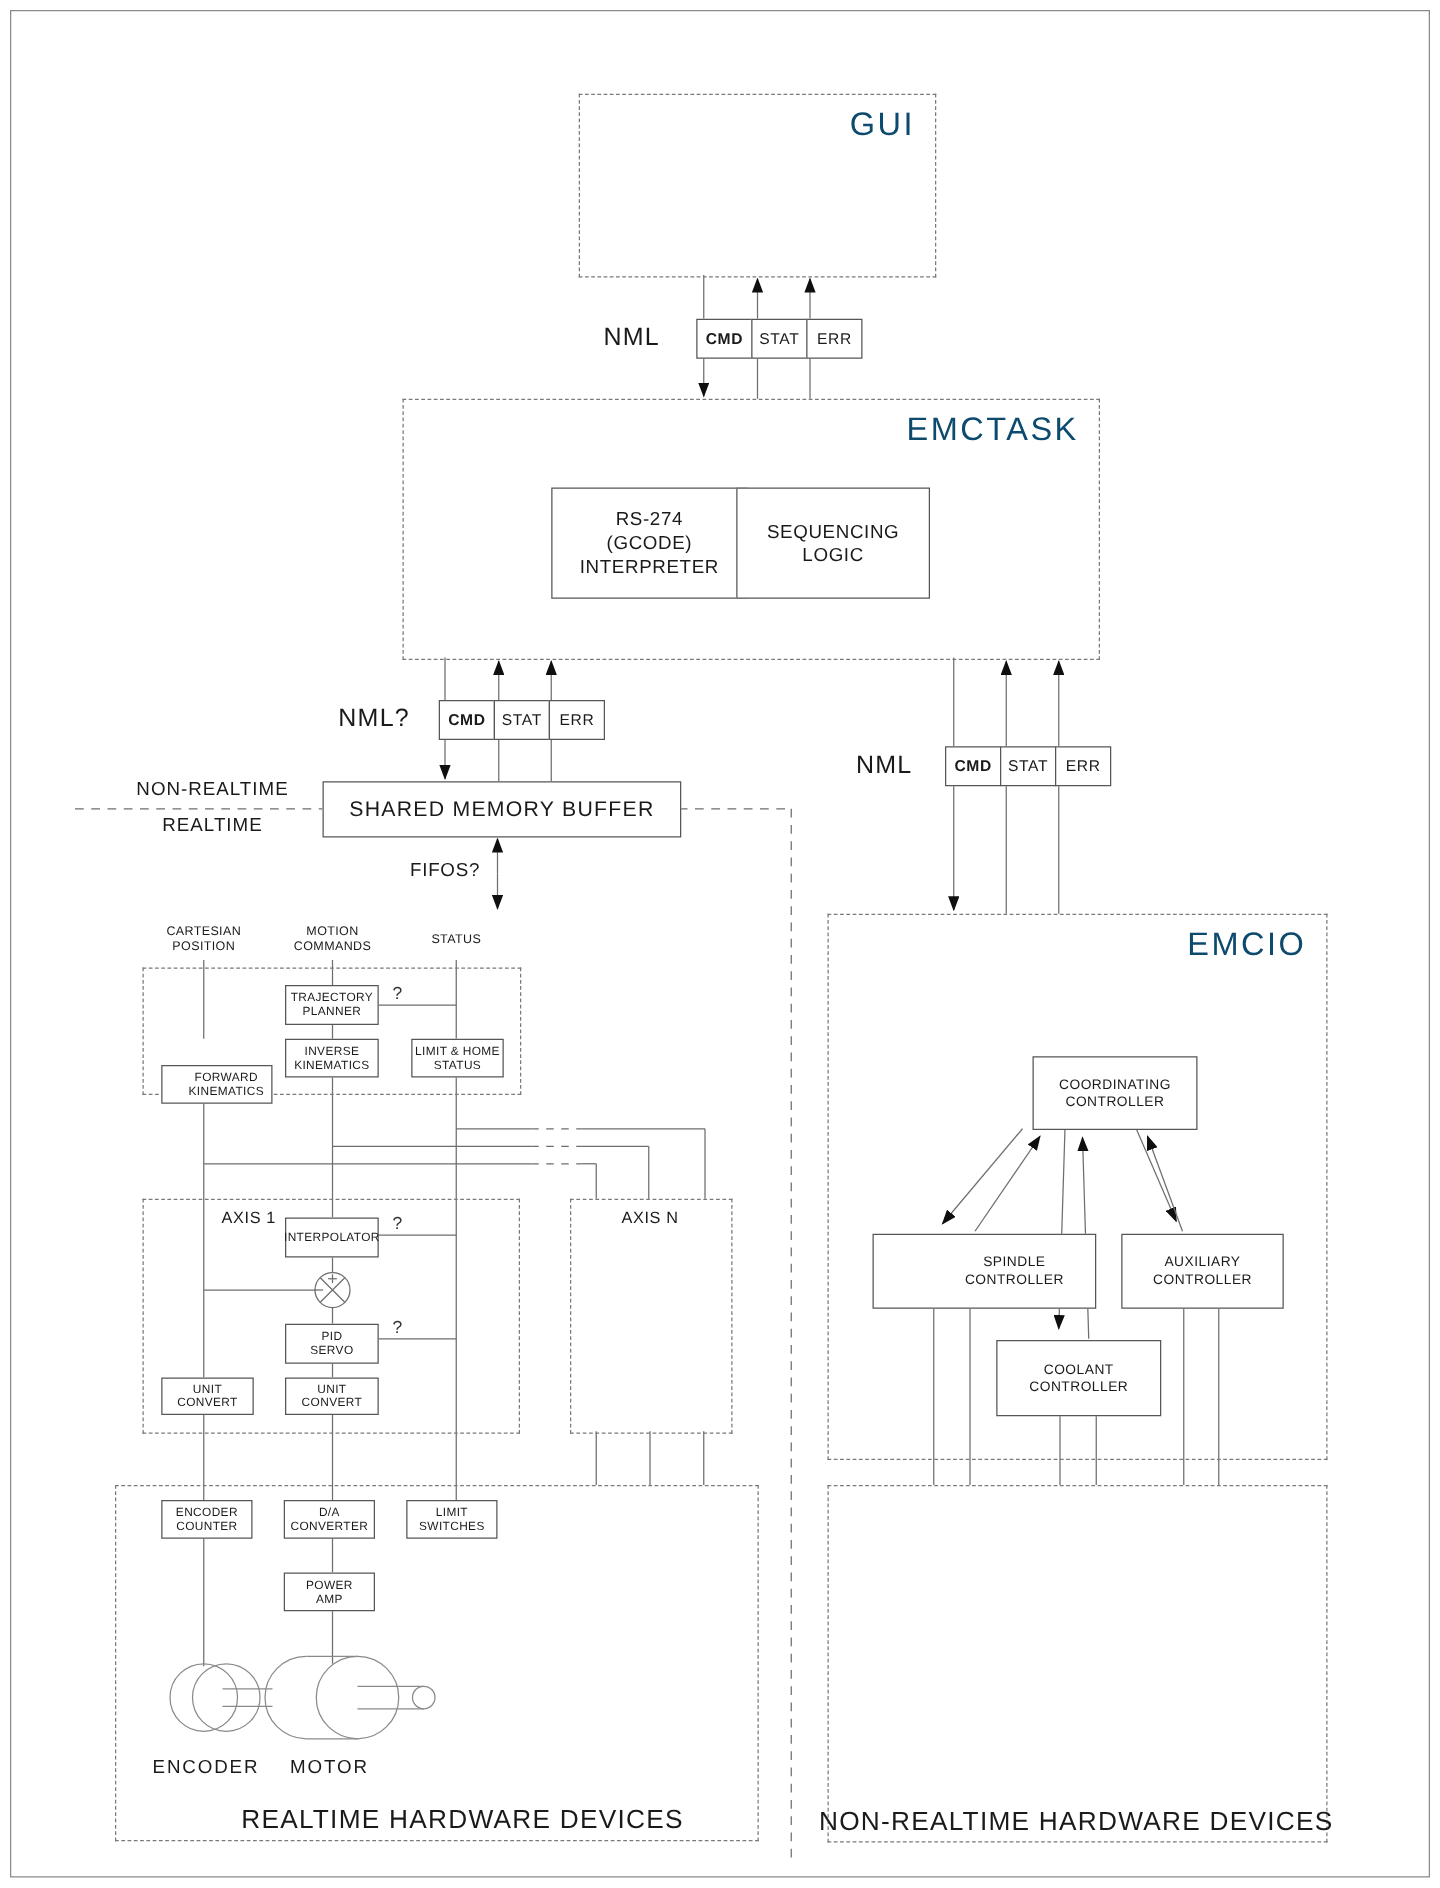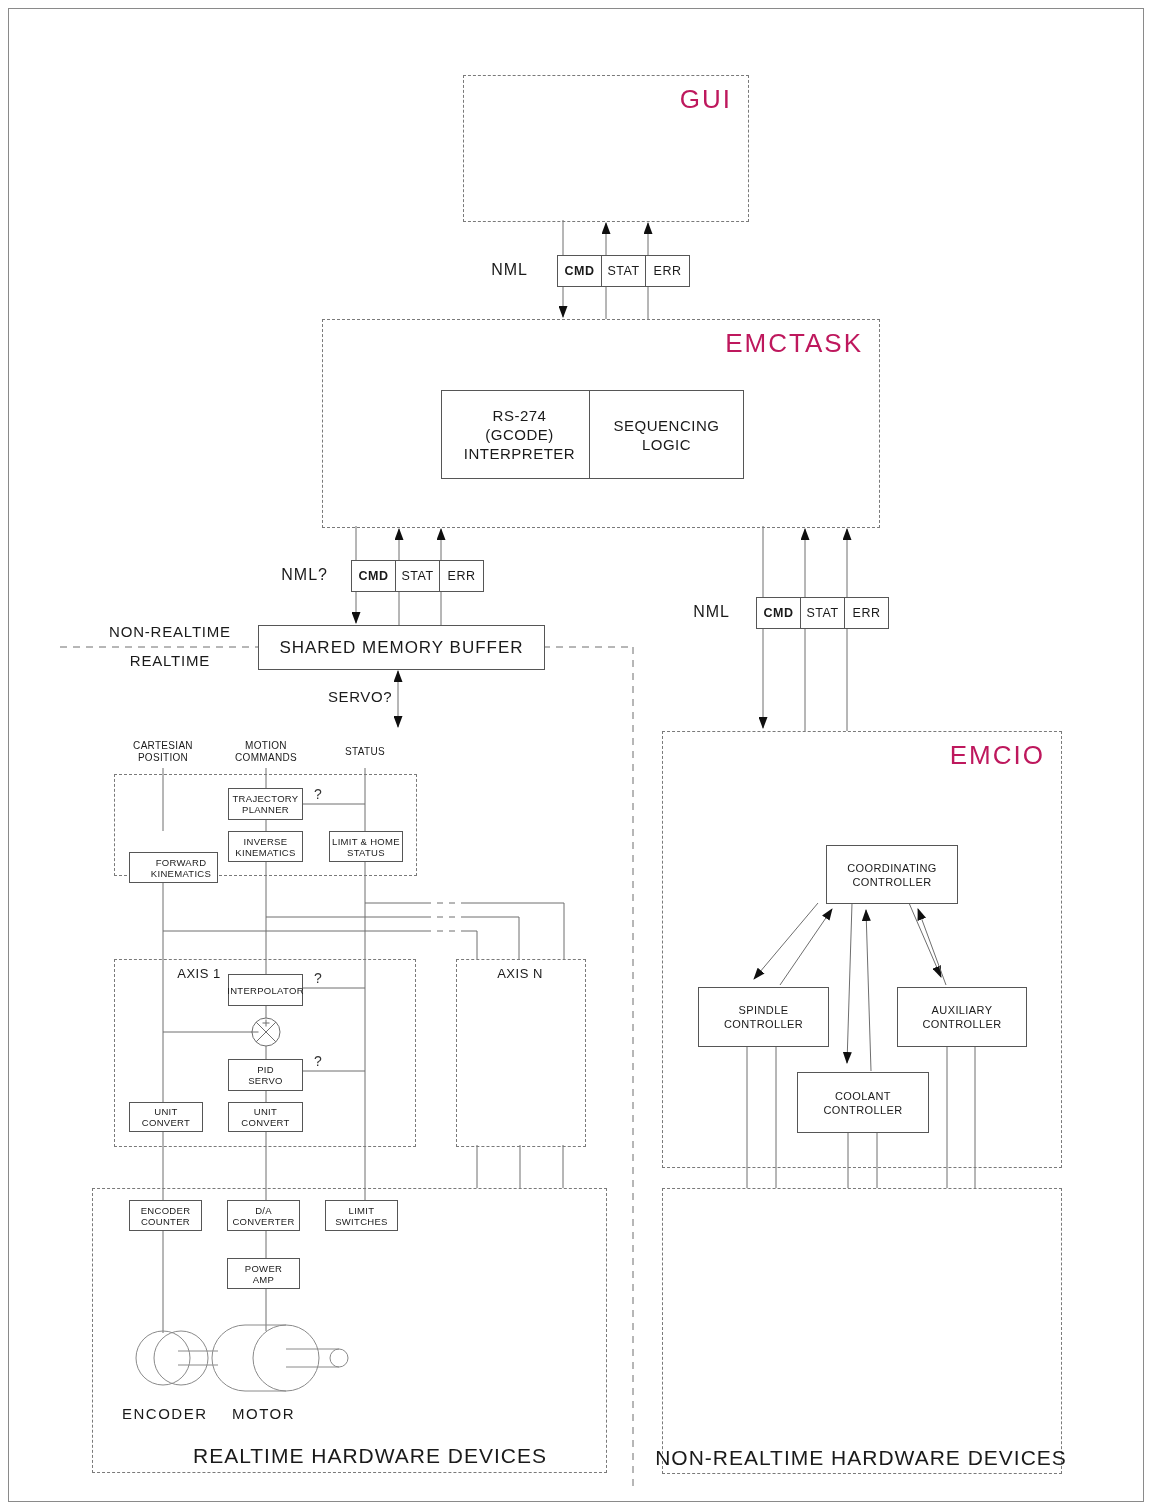--- a/index.html
+++ b/index.html
@@ -6,29 +6,29 @@
   #page{position:relative;width:1152px;height:1510px;background:#fff;overflow:hidden;
         font-family:"Liberation Sans","DejaVu Sans",sans-serif;color:#1a1a1a;}
   #frame{position:absolute;left:8px;top:8px;right:8px;bottom:8px;border:1px solid #8a8a8a;}
   svg.layer{position:absolute;left:0;top:0;width:1152px;height:1510px;}
   .region{position:absolute;border:1px dashed #7a7a7a;background:transparent;}
   .box{position:absolute;border:1px solid #565656;background:#fff;display:flex;
        align-items:center;justify-content:center;text-align:center;white-space:pre-line;}
   .sm{font-size:9.5px;line-height:11px;letter-spacing:.3px;}
   .md{font-size:11px;line-height:14px;letter-spacing:.4px;}
   .lg{font-size:15px;line-height:19px;letter-spacing:.5px;}
-  .section-title{position:absolute;top:8px;right:16px;font-size:26px;letter-spacing:2px;color:#be185d;}
+  .section-title{position:absolute;top:8px;right:16px;font-size:26px;letter-spacing:2px;color:#0c4a6e;}
   .collabel{position:absolute;font-size:10px;line-height:12px;text-align:center;
             transform:translateX(-50%);white-space:pre-line;letter-spacing:.3px;}
   .axislabel{position:absolute;font-size:13px;letter-spacing:.5px;transform:translateX(-50%);}
   .nml-row{position:absolute;display:flex;}
   .nml-cell{width:43px;height:30px;border:1px solid #565656;margin-left:-1px;background:#fff;
             display:flex;align-items:center;justify-content:center;font-size:12.5px;letter-spacing:.5px;}
   .nml-cell:first-child{margin-left:16px;font-weight:bold;}
-  .nml-label{position:absolute;height:30px;line-height:30px;font-size:16px;text-align:right;letter-spacing:1px;}
+  .nml-label{position:absolute;height:30px;line-height:30px;font-size:20px;text-align:right;letter-spacing:1px;}
   .freelabel{position:absolute;font-size:15px;letter-spacing:.6px;}
   .qmark{position:absolute;width:24px;text-align:center;font-size:14px;color:#333;}
   .hwcaption{position:absolute;transform:translateX(-50%);font-size:21px;letter-spacing:1px;white-space:nowrap;}
   .divlabel{position:absolute;font-size:15px;letter-spacing:.8px;transform:translateX(-50%);}
 </style>
 </head>
 <body>
 
 <div id="page">
   <div id="frame"></div>
@@ -209,21 +209,21 @@
 
   <div class="box lg" style="left:409px;top:390px;width:155px;height:87px;margin-left:32px;">RS-274
 (GCODE)
 INTERPRETER</div>
   <div class="box lg" style="left:589px;top:390px;width:153px;height:87px;">SEQUENCING
 LOGIC</div>
 
   <div class="divlabel" style="left:170px;top:623px;">NON-REALTIME</div>
   <div class="divlabel" style="left:170px;top:652px;">REALTIME</div>
   <div class="box" style="left:258px;top:625px;width:285px;height:43px;font-size:17px;letter-spacing:1px;">SHARED MEMORY BUFFER</div>
-  <div class="freelabel" style="left:328px;top:688px;">SERVO?</div>
+  <div class="freelabel" style="left:328px;top:688px;">FIFOS?</div>
 
   <div class="collabel" style="left:163px;top:740px;">CARTESIAN
 POSITION</div>
   <div class="collabel" style="left:266px;top:740px;">MOTION
 COMMANDS</div>
   <div class="collabel" style="left:365px;top:746px;">STATUS</div>
 
   <div class="box sm" style="left:228px;top:788px;width:73px;height:30px;">TRAJECTORY
 PLANNER</div>
   <div class="box sm" style="left:129px;top:852px;width:72px;height:29px;padding-left:15px;">FORWARD
@@ -243,21 +243,21 @@
   <div class="box sm" style="left:228px;top:974px;width:73px;height:30px;">INTERPOLATOR</div>
   <div class="box sm" style="left:228px;top:1059px;width:73px;height:30px;">PID
 SERVO</div>
   <div class="box sm" style="left:129px;top:1102px;width:72px;height:28px;">UNIT
 CONVERT</div>
   <div class="box sm" style="left:228px;top:1102px;width:73px;height:28px;">UNIT
 CONVERT</div>
 
   <div class="box md" style="left:797px;top:845px;width:130px;height:57px;margin-left:29px;">COORDINATING
 CONTROLLER</div>
-  <div class="box md" style="left:698px;top:987px;width:129px;height:58px;">SPINDLE
+  <div class="box md" style="left:698px;top:987px;width:129px;height:58px;padding-left:48px;">SPINDLE
 CONTROLLER</div>
   <div class="box md" style="left:897px;top:987px;width:128px;height:58px;">AUXILIARY
 CONTROLLER</div>
   <div class="box md" style="left:797px;top:1072px;width:130px;height:59px;">COOLANT
 CONTROLLER</div>
 
   <div class="box sm" style="left:129px;top:1200px;width:71px;height:29px;">ENCODER
 COUNTER</div>
   <div class="box sm" style="left:227px;top:1200px;width:71px;height:29px;">D/A
 CONVERTER</div>

